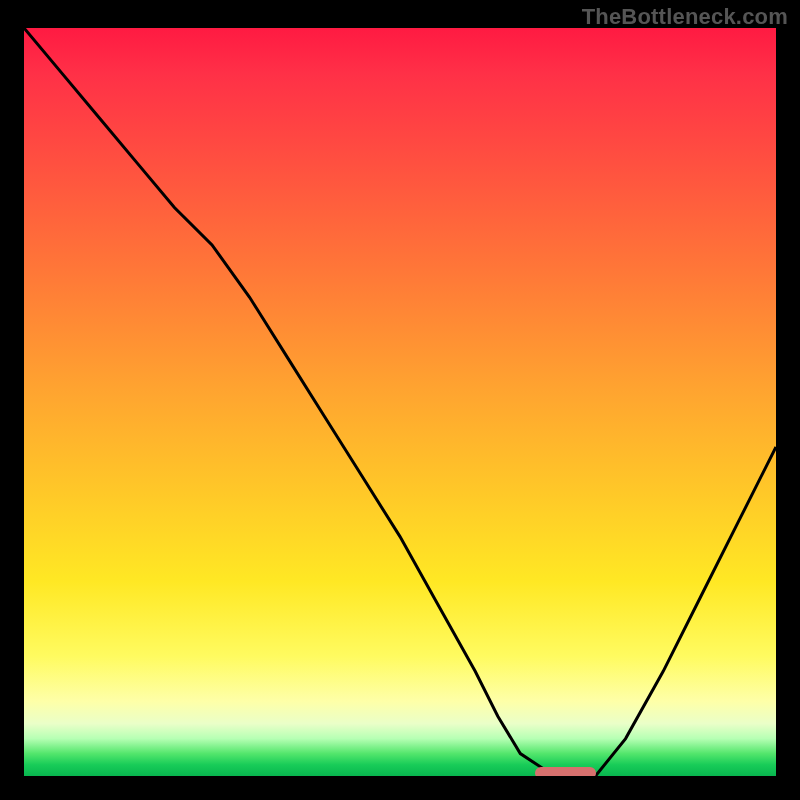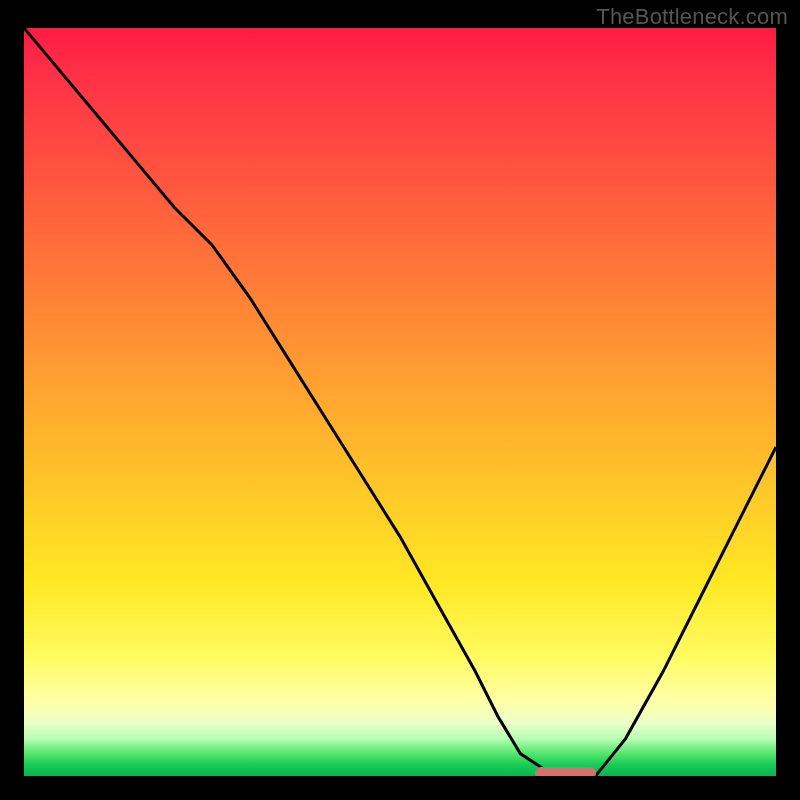--- a/index.html
+++ b/index.html
@@ -16,21 +16,21 @@
     width: 800px;
     height: 800px;
     background: #000;
   }
   .watermark {
     position: absolute;
     top: 4px;
     right: 12px;
     color: #555;
     font-size: 22px;
-    font-weight: 400;
+    font-weight: 700;
     letter-spacing: 0.2px;
     z-index: 20;
     user-select: none;
   }
   .plot-area {
     position: absolute;
     left: 24px;
     top: 28px;
     width: 752px;
     height: 748px;

